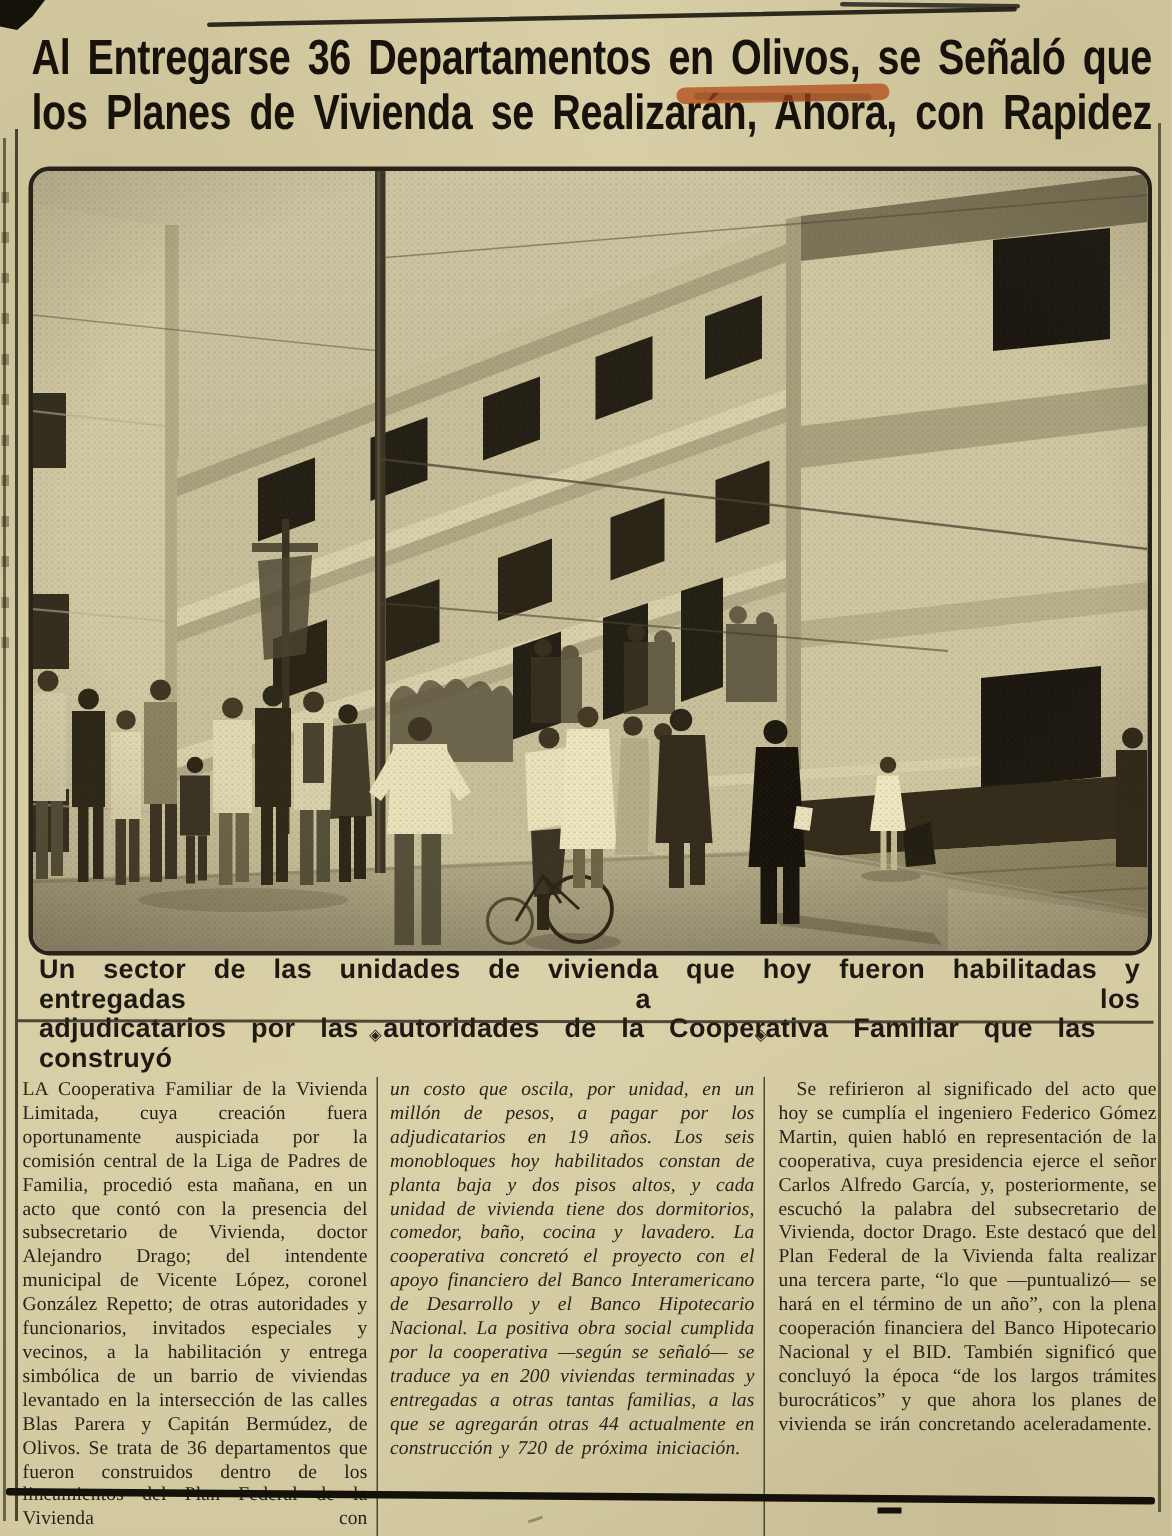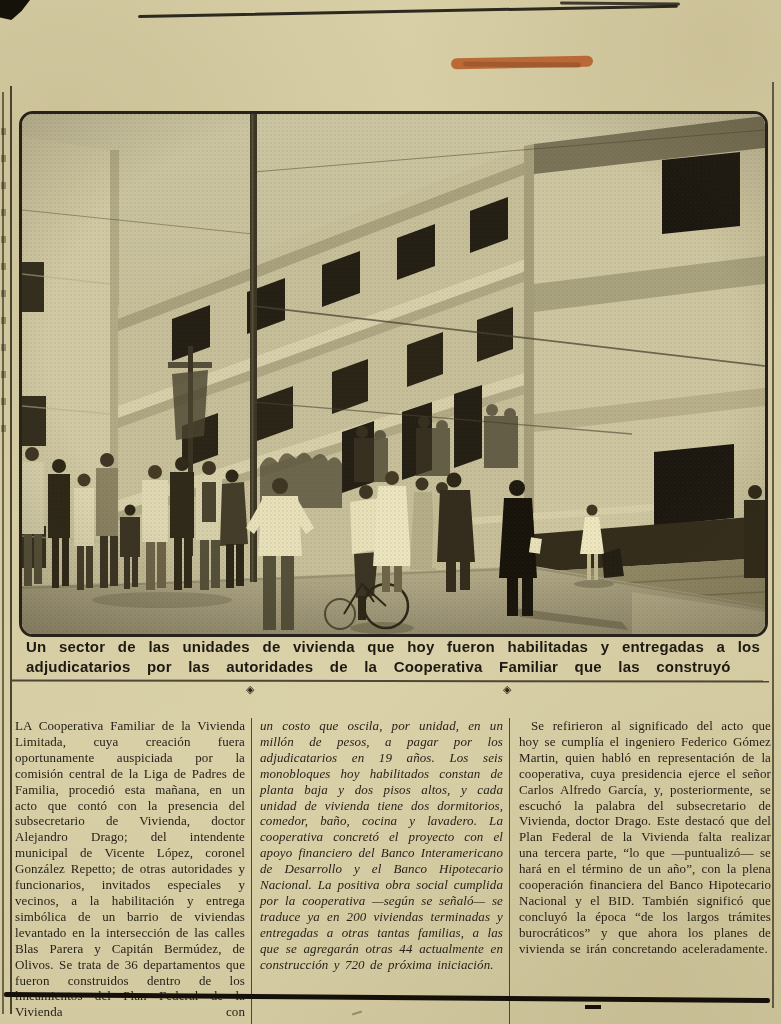--- a/index.html
+++ b/index.html
@@ -39,21 +39,21 @@
   .scribble{position:absolute;left:451px;top:57px;width:142px;height:11px;z-index:3;
     background:var(--highlight);opacity:.8;border-radius:6px;transform:rotate(-1.2deg);}
   .scribble::after{content:"";position:absolute;left:12px;top:5px;width:118px;height:5px;
     background:#8f3c12;border-radius:3px;transform:rotate(1.6deg);opacity:.85;}
   
   .photo{position:absolute;left:19px;top:111px;width:743px;height:520px;
     border:3px solid var(--frame);border-radius:14px;overflow:hidden;background:#c8c09a;box-sizing:content-box;}
   
   .caption{position:absolute;left:26px;top:637px;width:734px;
     font-family:"Liberation Sans",sans-serif;font-weight:bold;color:#1e1912;}
-  .cap-line{font-size:15px;line-height:19.5px;letter-spacing:.2px;word-spacing:4px;
+  .cap-line{font-size:18px;line-height:19.5px;letter-spacing:.2px;word-spacing:4px;
     text-align:justify;text-align-last:justify;}
   .cap-line.l2{width:96%;}
   .caption-rule{position:absolute;left:12px;top:680px;width:757px;height:2px;background:#2a241a;opacity:.8;transform:rotate(.08deg);}
   
   .columns{position:absolute;left:15px;top:686px;width:754px;display:flex;margin-top:32px;}
   .col{font-size:13px;line-height:15.9px;word-spacing:2px;letter-spacing:.1px;
     text-align:justify;min-height:310px;color:#28221a;}
   .col-1{flex:0 0 230px;padding-right:6px;text-align-last:justify;}
   .col-2{flex:0 0 243px;padding-left:8px;padding-right:6px;border-left:1.5px solid rgba(43,37,24,.8);font-style:italic;}
   .col-3{flex:0 0 252px;padding-left:9px;border-left:1.5px solid rgba(43,37,24,.8);text-indent:12px;}
@@ -72,20 +72,24 @@
 <div class="scan">
 
   <div class="corner-blob"></div>
   <div class="top-edge-line"></div>
   <div class="top-edge-line2"></div>
   <div class="left-border-a"></div>
   <div class="left-border-b"></div>
   <div class="right-border"></div>
   <div class="left-edge-marks"></div>
 
+  <div class="headline">
+    <div class="hl-line">Al Entregarse 36 Departamentos en Olivos, se Señaló que</div>
+    <div class="hl-line">los Planes de Vivienda se Realizarán, Ahora, con Rapidez</div>
+  </div>
   <div class="scribble"></div>
 
   <div class="photo" role="img" aria-label="Un grupo de personas reunidas en la calle frente a un monoblock de viviendas de tres plantas recién habilitado">
     <svg width="743" height="520" viewBox="0 0 743 520">
       <defs>
         <pattern id="ht" width="4" height="4" patternUnits="userSpaceOnUse">
           <circle cx="1" cy="1" r="0.9" fill="#4a4430"></circle>
           <circle cx="3" cy="3" r="0.7" fill="#4a4430" opacity="0.7"></circle>
         </pattern>
         <linearGradient id="g1" x1="0" y1="0" x2="0" y2="1">

